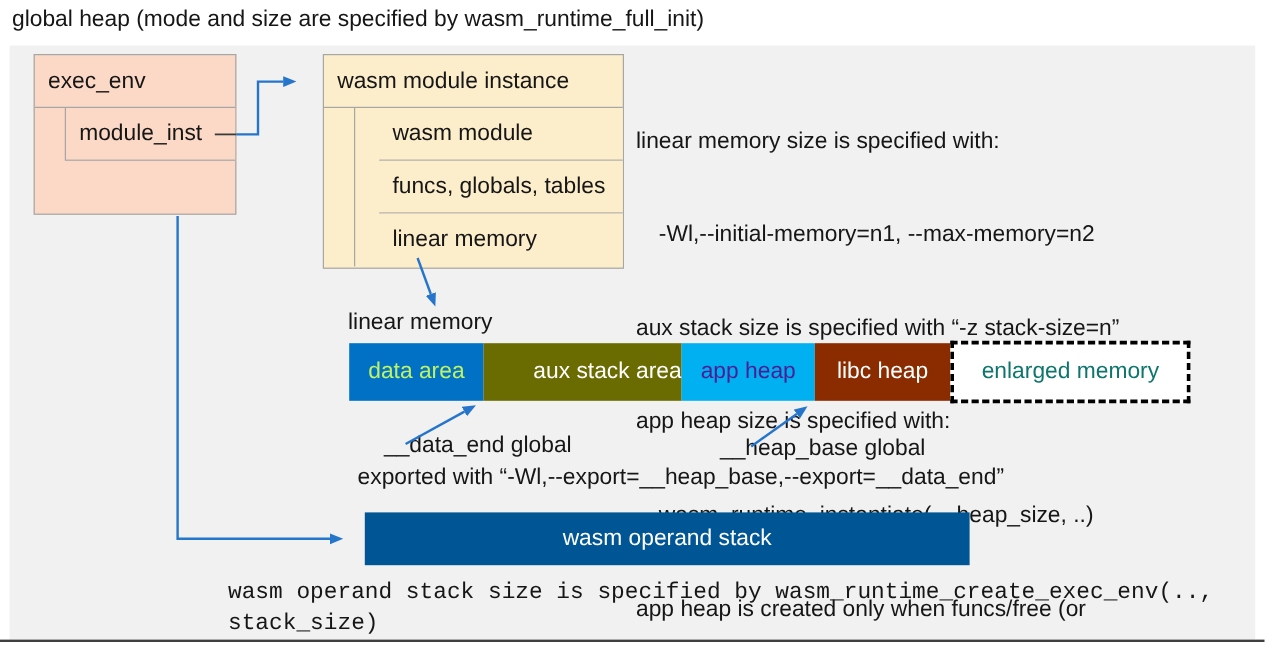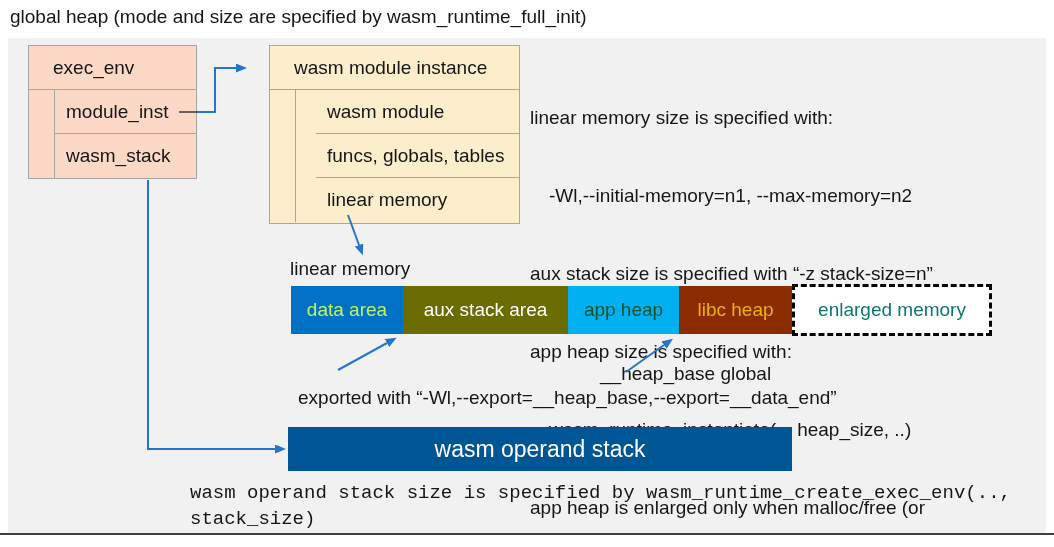--- a/index.html
+++ b/index.html
@@ -11,21 +11,21 @@
   .title{position:absolute;left:10px;top:6px;font-size:19px;}
   .panel{position:absolute;left:8px;top:38px;width:1038px;height:495px;background:var(--panel-bg,#F1F1F2);}
   .bottom-line{position:absolute;left:0;top:533px;width:1054px;height:2px;background:#3f3f3f;}
 
   
   .box{position:absolute;border:1px solid var(--box-border,#A6A6A6);box-sizing:border-box;font-size:19px;}
   .box.peach, .box.peach .box-row{background:var(--box-peach,#FBD9C6);}
   .box.cream, .box.cream .box-row{background:var(--box-cream,#FCEDCB);margin-left:20px;}
   .exec-env{left:28px;top:45px;width:169px;height:134px;}
   .mod-inst{left:249px;top:45px;width:251px;height:179px;}
-  .box-header{height:44px;line-height:44px;padding-left:24px;border-bottom:1px solid var(--box-border,#A6A6A6);box-sizing:border-box;}
+  .box-header{height:44px;line-height:44px;padding-left:11px;border-bottom:1px solid var(--box-border,#A6A6A6);box-sizing:border-box;}
   .box-rows{margin-left:25px;border-left:1px solid var(--box-border,#A6A6A6);}
   .box-row{height:44px;line-height:44px;padding-left:11px;border-bottom:1px solid var(--box-border,#A6A6A6);box-sizing:border-box;}
   .box-row.last{border-bottom:none;}
 
   
   .notes{position:absolute;left:530px;top:53px;font-size:19px;line-height:26px;white-space:pre;}
   .notes .indent{padding-left:19px;}
 
   
   .lm-label{position:absolute;left:290px;top:258px;font-size:19px;}
@@ -34,69 +34,69 @@
   .seg-1{left:403px;width:165px;}
   .seg-2{left:568px;width:111px;}
   .seg-3{left:679px;width:113px;}
   .seg-4{left:792px;top:284px;width:200px;height:52px;line-height:46px;border:3px dashed #000;background:#fff;}
 
   .ann{position:absolute;font-size:19px;}
   .ann-data-end{left:320px;top:361px;}
   .ann-heap-base{left:600px;top:363px;}
   .ann-exported{left:298px;top:387px;}
 
-  .operand-bar{position:absolute;left:288px;top:427px;width:504px;height:44px;line-height:44px;
-    background:var(--operand-stack-blue,#005594);color:#fff;text-align:center;font-size:23px;}
+  .operand-bar{position:absolute;left:304px;top:427px;width:504px;height:44px;line-height:44px;
+    background:var(--operand-stack-blue,#005594);color:#fff;text-align:center;font-size:19px;}
 
   .bottom-notes{position:absolute;left:190px;top:480px;font-size:19px;line-height:26px;font-family:Liberation Mono, monospace;}
 
   svg.overlay{position:absolute;left:0;top:0;width:1054px;height:547px;pointer-events:none;}
 </style>
 </head>
 <body>
 
 <div class="stage">
 
   <div class="title">global heap (mode and size are specified by wasm_runtime_full_init)</div>
   <div class="panel"></div>
 
   <div class="box peach exec-env">
     <div class="box-header">exec_env</div>
     <div class="box-rows">
       <div class="box-row">module_inst</div>
-      <div class="box-row last">wasm_stack</div>
     </div>
   </div>
 
   <div class="box cream mod-inst">
     <div class="box-header">wasm module instance</div>
     <div class="box-rows">
       <div class="box-row">wasm module</div>
       <div class="box-row">funcs, globals, tables</div>
       <div class="box-row last">linear memory</div>
     </div>
   </div>
 
   <div class="notes">
     <div>linear memory size is specified with:</div>
     <div class="indent">-Wl,--initial-memory=n1, --max-memory=n2</div>
     <div>aux stack size is specified with “-z stack-size=n”</div>
     <div>app heap size is specified with:</div>
     <div class="indent">wasm_runtime_instantiate(.., heap_size, ..)</div>
-    <div>app heap is enlarged only when malloc/free (or</div>
+    <div>app heap is created only when funcs/free (or</div>
     
   </div>
 
   <div class="lm-label">linear memory</div>
   <div class="seg seg-0" style="background: rgb(0, 113, 197); color: #bef264;">data area</div>
-  <div class="seg seg-1" style="background: rgb(106, 107, 0); color: rgb(255, 255, 255);">aux stack area</div>
-  <div class="seg seg-2" style="background: rgb(0, 176, 240); color: #14532d;">app heap</div>
-  <div class="seg seg-3" style="background: rgb(138, 43, 0); color: #eab308;">libc heap</div>
+  <div class="seg seg-1" style="background: rgb(106, 107, 0); color: rgb(255, 255, 255); text-align: right;">aux stack area</div>
+  <div class="seg seg-2" style="background: rgb(0, 176, 240); color: #4c1d95;">app heap</div>
+  <div class="seg seg-3" style="background: rgb(138, 43, 0); color: #ffffff;">libc heap</div>
   <div class="seg seg-4" style="background: rgb(255, 255, 255); color: #0f766e;">enlarged memory</div>
 
+  <div class="ann ann-data-end">__data_end global</div>
   <div class="ann ann-exported">exported with “-Wl,--export=__heap_base,--export=__data_end”</div>
   <div class="ann ann-heap-base">__heap_base global</div>
 
   <div class="operand-bar">wasm operand stack</div>
 
   <div class="bottom-notes">
     <div>wasm operand stack size is specified by wasm_runtime_create_exec_env(.., stack_size)</div>
   </div>
 
   <div class="bottom-line"></div>

